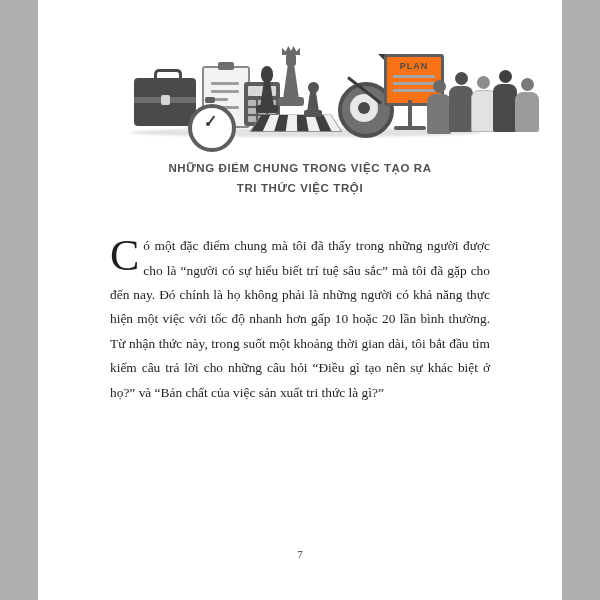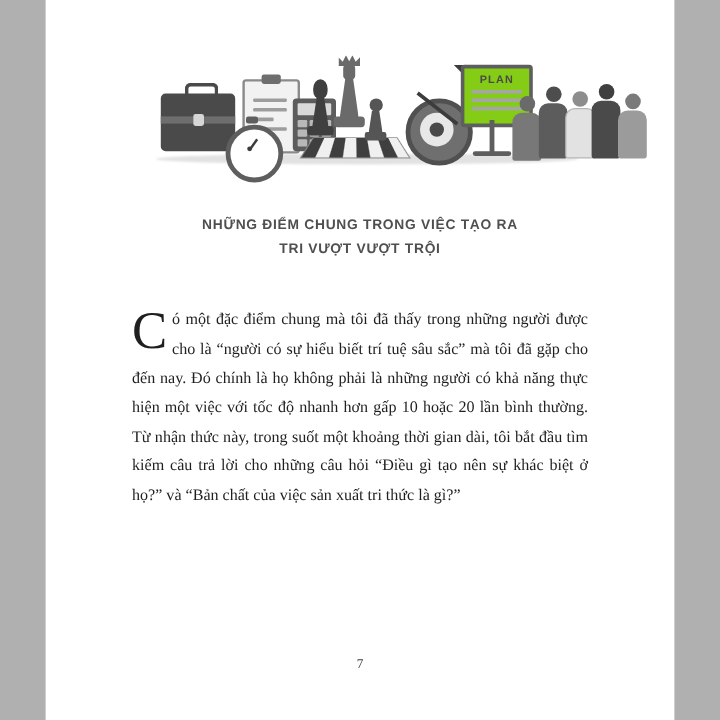--- a/index.html
+++ b/index.html
@@ -322,21 +322,21 @@
     clip-path: polygon(0 0, 100% 0, 100% 100%);
   }
 
   
   .plan {
     position: absolute;
     left: 258px;
     top: 32px;
     width: 54px;
     height: 46px;
-    background: #84cc16;
+    background: #f97316;
     border: 3px solid #5e5e5e;
     border-radius: 3px;
   }
   .plan .title {
     position: absolute;
     left: 0; right: 0; top: 4px;
     text-align: center;
     font-family: "Liberation Sans", sans-serif;
     font-size: 9px;
     font-weight: bold;
@@ -410,21 +410,21 @@
   .headline {
     margin-top: 46px;
     text-align: center;
     font-family: "Liberation Serif", serif;
     font-size: 30px;
     font-weight: bold;
     letter-spacing: 2px;
     color: #1b1b1b;
   }
   .subhead {
-    margin-top: 26px;
+    margin-top: 6px;
     text-align: center;
     font-family: "Liberation Sans", sans-serif;
     font-size: 11.5px;
     font-weight: bold;
     letter-spacing: 0.6px;
     line-height: 1.75;
     color: #4f4f4f;
   }
   .body-text {
     margin: 36px 72px 0 72px;
@@ -555,21 +555,21 @@
       <div class="person p5">
           <div class="head"></div>
           <div class="body"></div>
         </div>
     </div>
   </div>
 
 
   <div class="subhead">
     <div>NHỮNG ĐIỂM CHUNG TRONG VIỆC TẠO RA</div>
-    <div>TRI VƯỢT VƯỢT TRỘI</div>
+    <div>TRI THỨC VIỆC TRỘI</div>
   </div>
 
   <div class="body-text">
     <span class="dropcap">C</span><span>ó một đặc điểm chung mà tôi đã thấy trong những người được cho là “người có sự hiểu biết trí tuệ sâu sắc” mà tôi đã gặp cho đến nay. Đó chính là họ không phải là những người có khả năng thực hiện một việc với tốc độ nhanh hơn gấp 10 hoặc 20 lần bình thường. Từ nhận thức này, trong suốt một khoảng thời gian dài, tôi bắt đầu tìm kiếm câu trả lời cho những câu hỏi “Điều gì tạo nên sự khác biệt ở họ?” và “Bản chất của việc sản xuất tri thức là gì?”</span>
   </div>
 
   <div class="folio">7</div>
 
 </div>
 

